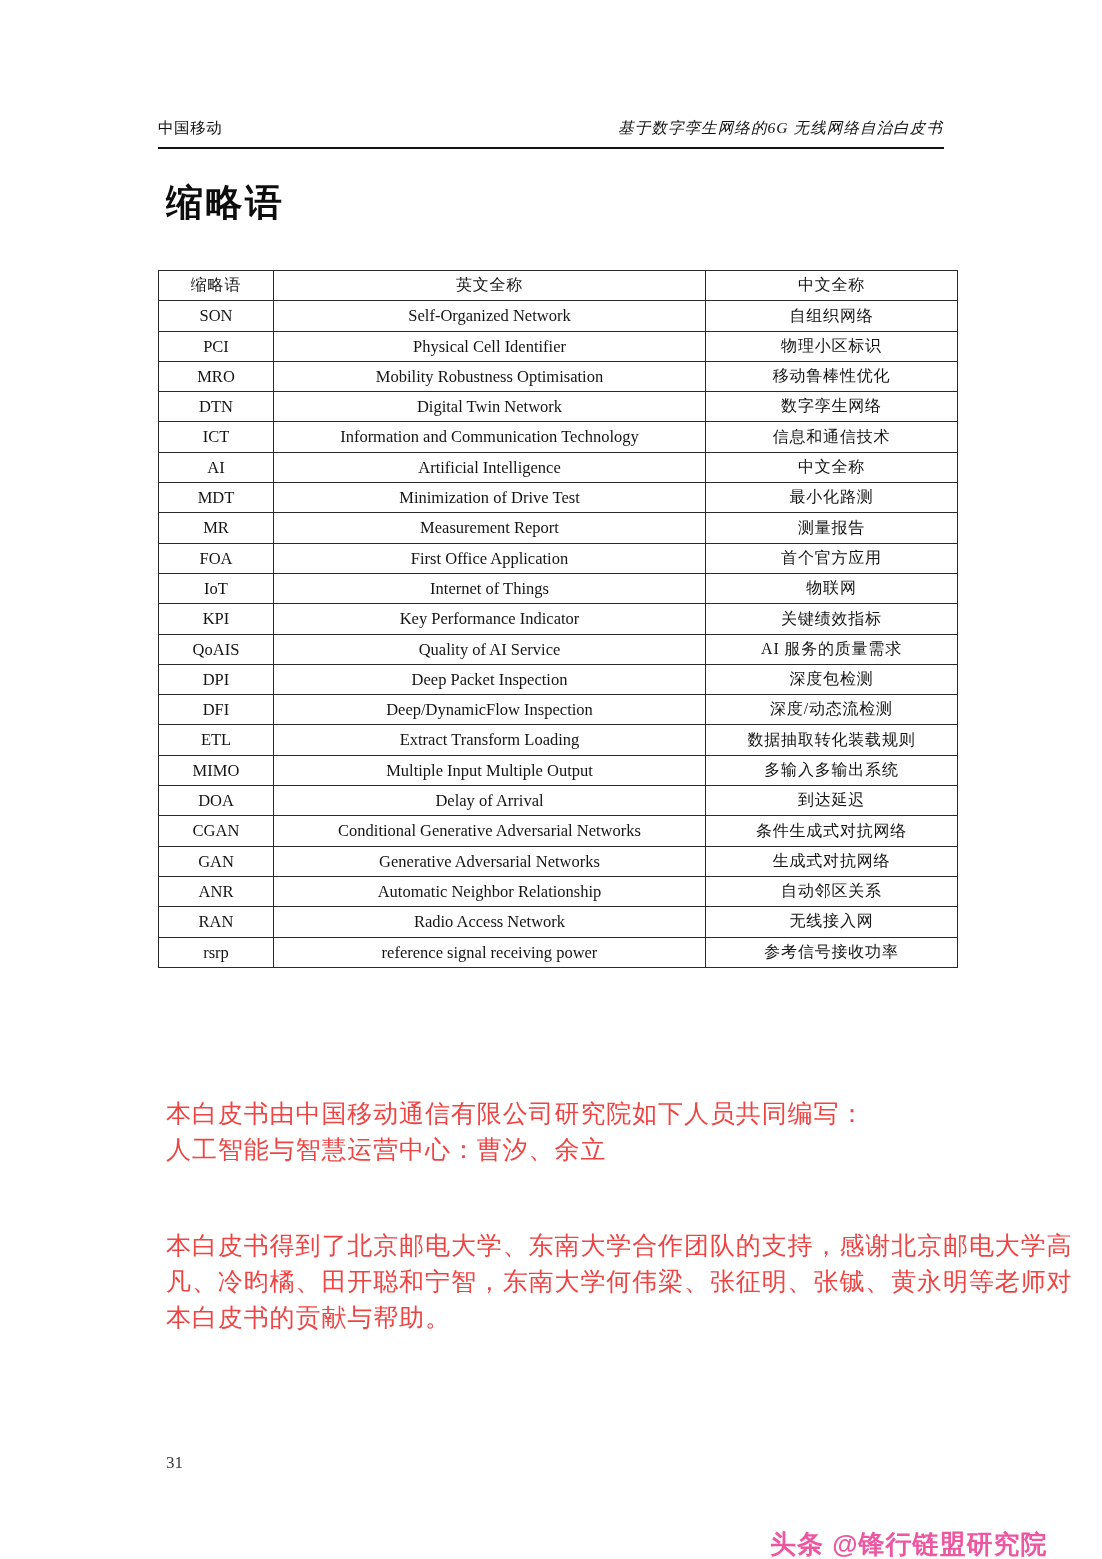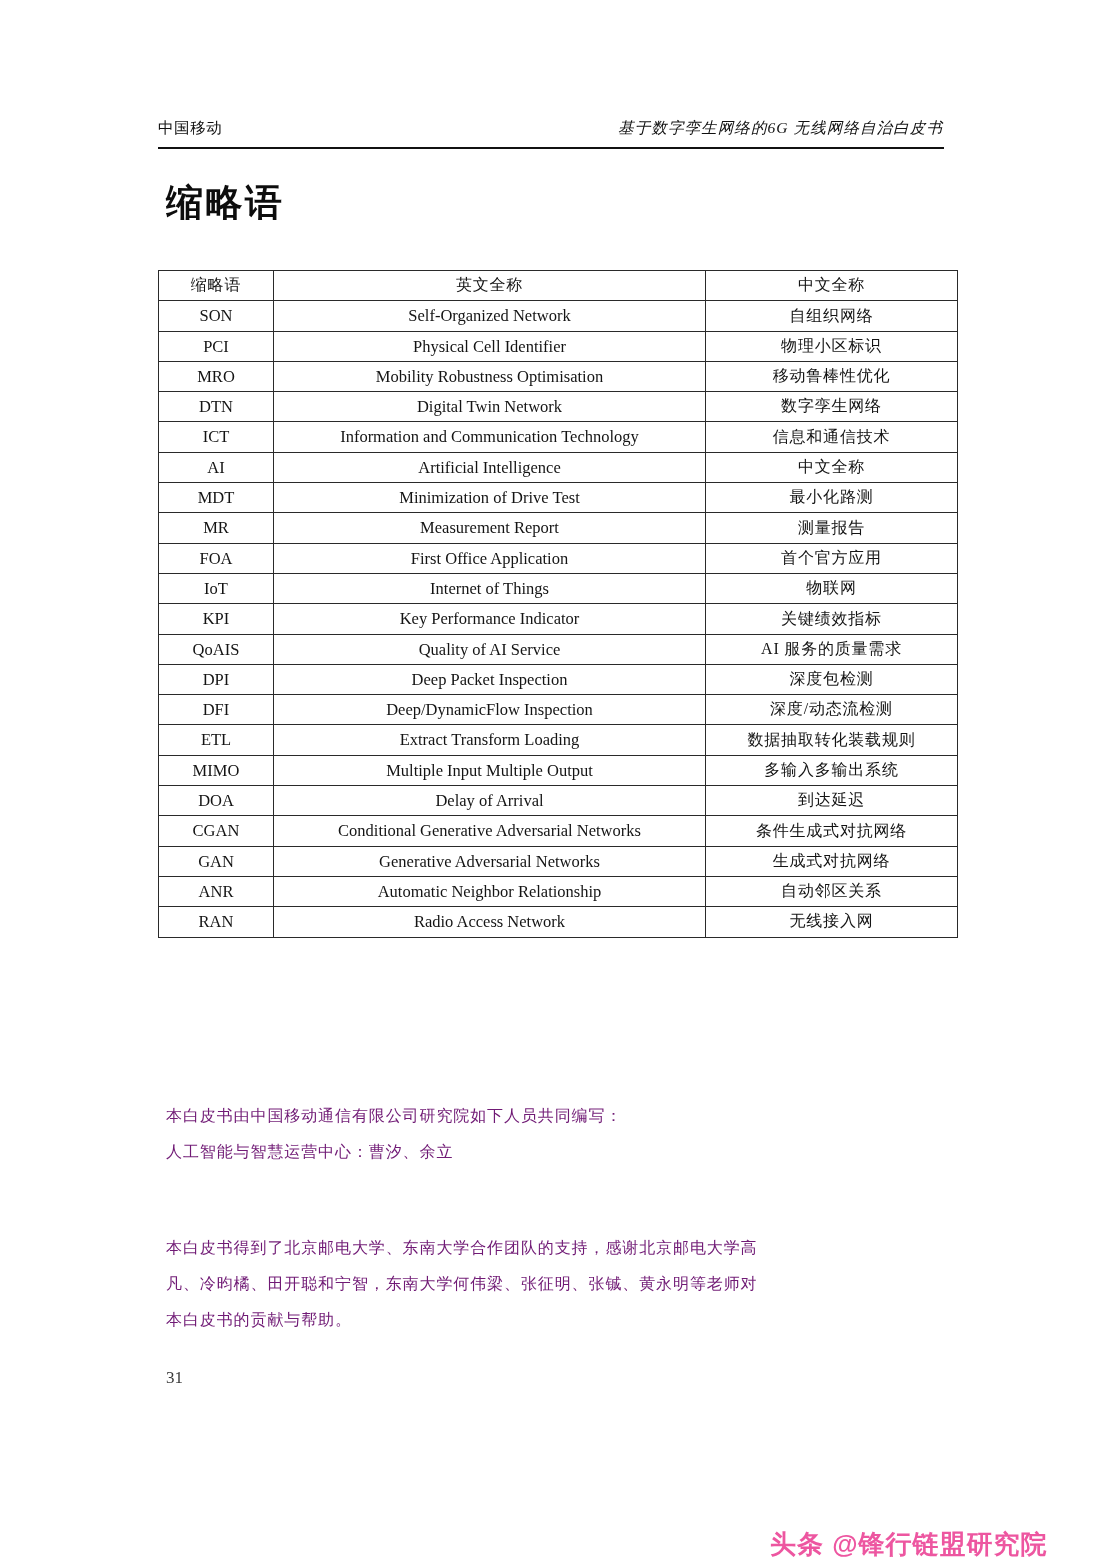--- a/index.html
+++ b/index.html
@@ -94,36 +94,36 @@
   table.abbrev thead td {
     font-size: 16px;
     letter-spacing: 1px;
   }
 
   
   .para {
     position: absolute;
     left: 166px;
     width: 784px;
-    font-size: 16px;
+    font-size: 25px;
     line-height: 36px;
     letter-spacing: 0.9px;
-    color: #701a75;
+    color: #ef4444;
     text-align: justify;
-    font-family: Liberation Serif, serif;
+    font-family: Liberation Mono, monospace;
   }
   #authors-block { top: 1058px; }
   #ack-block     { top: 1190px; }
   .para .ln { display: block; white-space: nowrap; }
 
   
   .page-number {
     position: absolute;
     left: 166px;
-    top: 1328px;
+    top: 1413px;
     font-size: 17px;
     color: #3a3a3a;
   }
 
   
   .watermark {
     position: absolute;
     left: 770px;
     top: 1487px;
     font-size: 26px;
@@ -256,20 +256,25 @@
           <tr>
             <td class="c-abbr">ANR</td>
             <td class="c-en">Automatic Neighbor Relationship</td>
             <td class="c-zh cn">自动邻区关系</td>
           </tr>
           <tr>
             <td class="c-abbr">RAN</td>
             <td class="c-en">Radio Access Network</td>
             <td class="c-zh cn">无线接入网</td>
           </tr>
+          <tr>
+            <td class="c-abbr">rsrp</td>
+            <td class="c-en">reference signal receiving power</td>
+            <td class="c-zh cn">参考信号接收功率</td>
+          </tr>
         </tbody>
     </table>
   </div>
 
 
   <div class="para" id="authors-block">
     <span class="ln">本白皮书由中国移动通信有限公司研究院如下人员共同编写：</span>
     <span class="ln">人工智能与智慧运营中心：曹汐、余立</span>
   </div>
 

